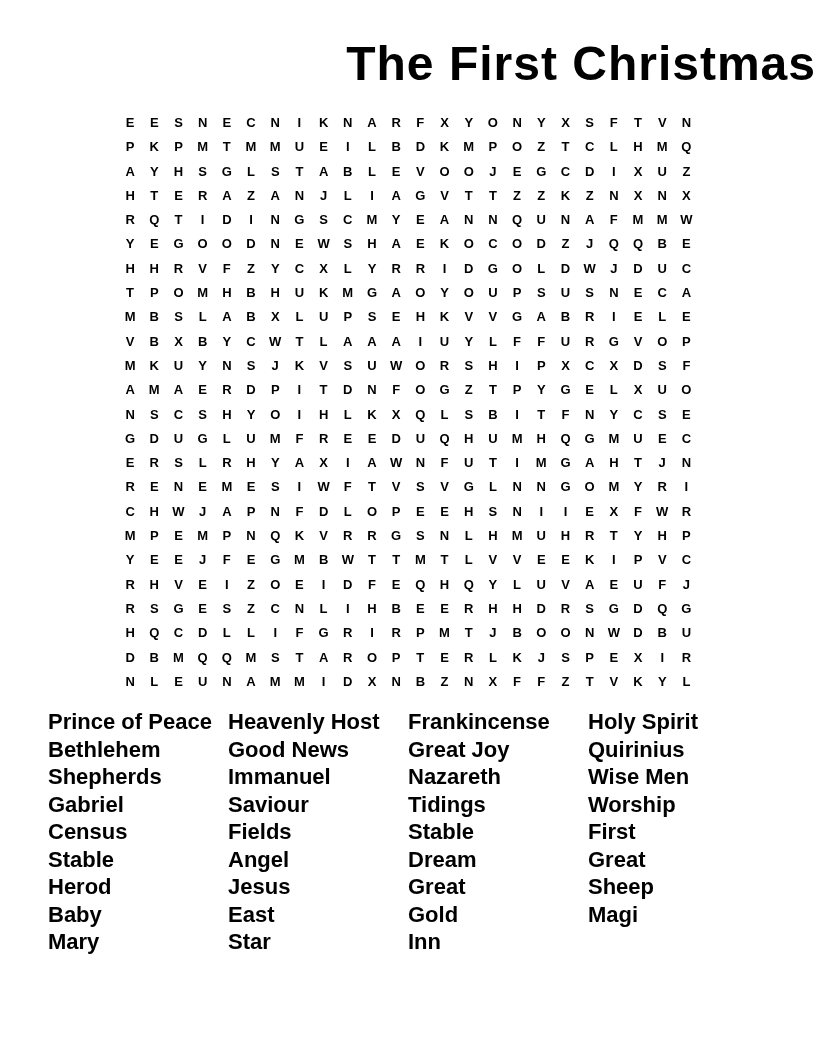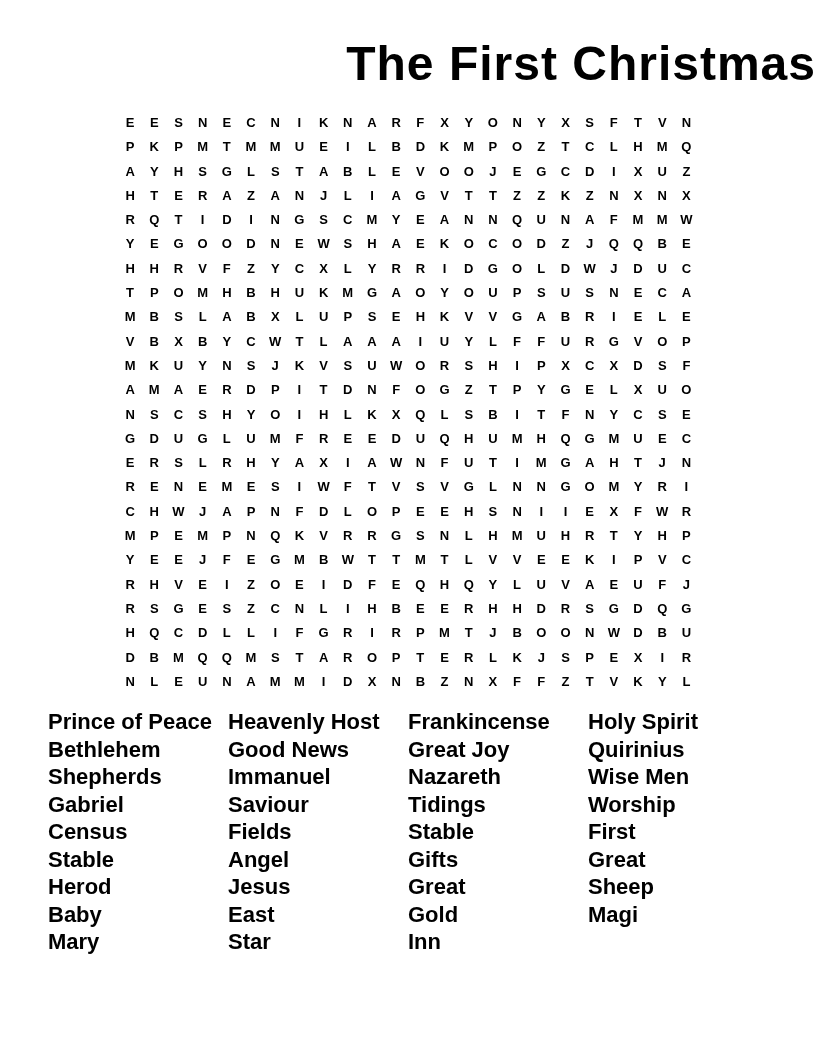--- a/index.html
+++ b/index.html
@@ -610,21 +610,21 @@
     <div class="word">Gabriel</div>
     <div class="word">Saviour</div>
     <div class="word">Tidings</div>
     <div class="word">Worship</div>
     <div class="word">Census</div>
     <div class="word">Fields</div>
     <div class="word">Stable</div>
     <div class="word">First</div>
     <div class="word">Stable</div>
     <div class="word">Angel</div>
-    <div class="word">Gifts</div>
+    <div class="word">Dream</div>
     <div class="word">Great</div>
     <div class="word">Herod</div>
     <div class="word">Jesus</div>
     <div class="word">Great</div>
     <div class="word">Sheep</div>
     <div class="word">Baby</div>
     <div class="word">East</div>
     <div class="word">Gold</div>
     <div class="word">Magi</div>
     <div class="word">Mary</div>

